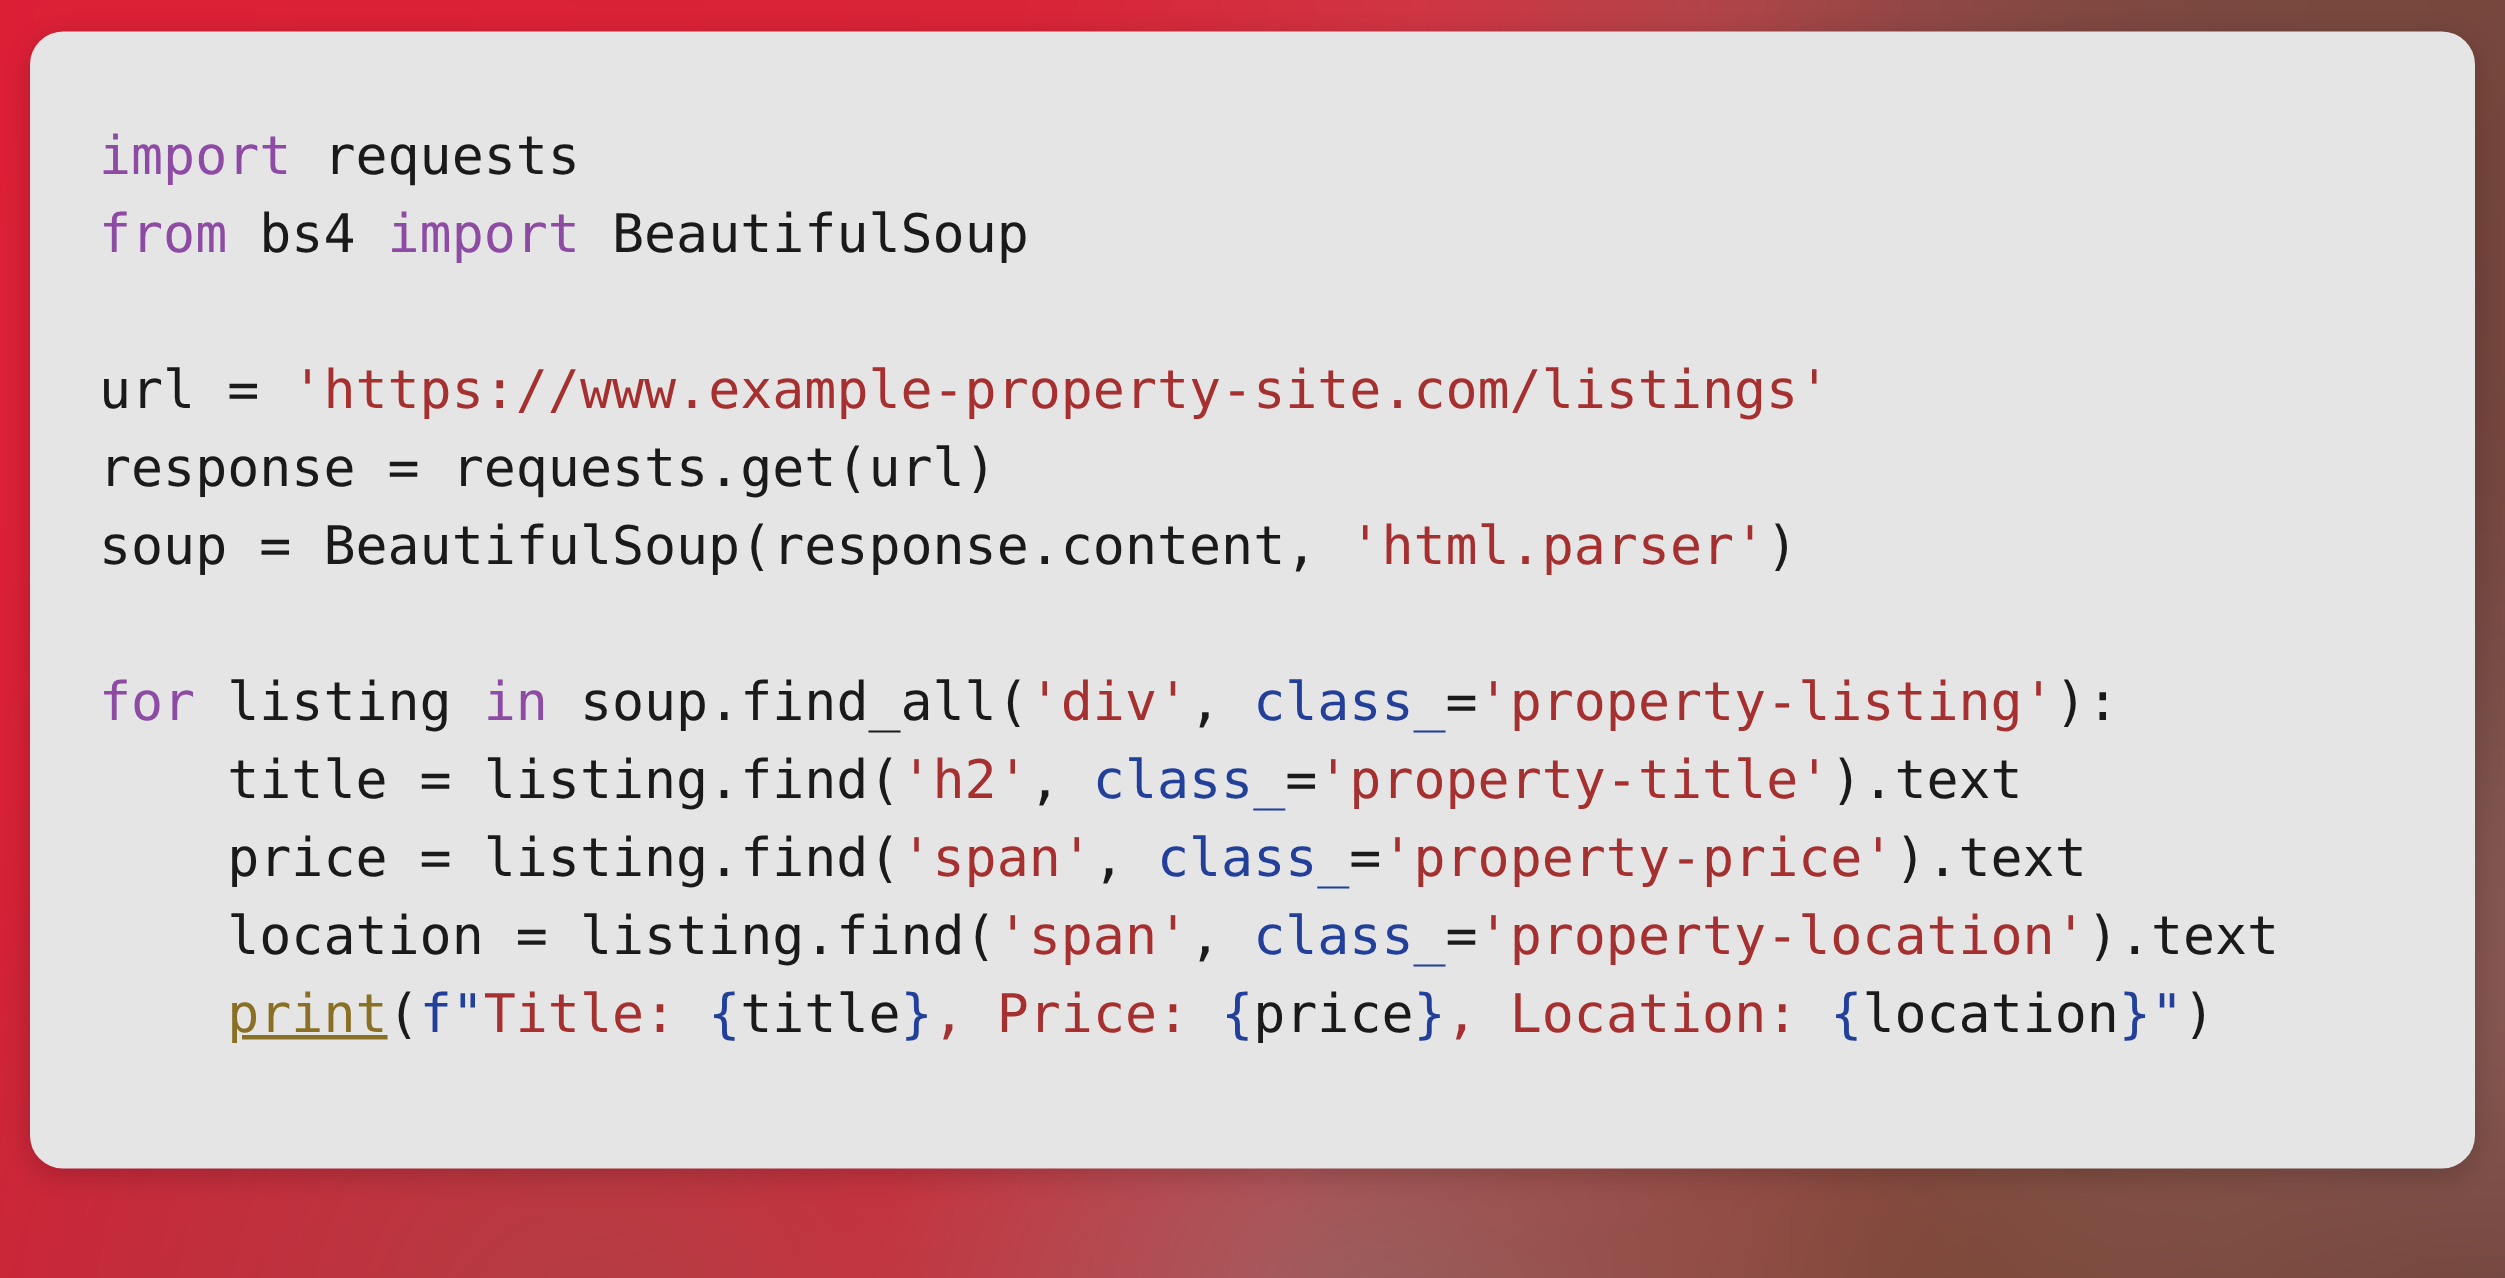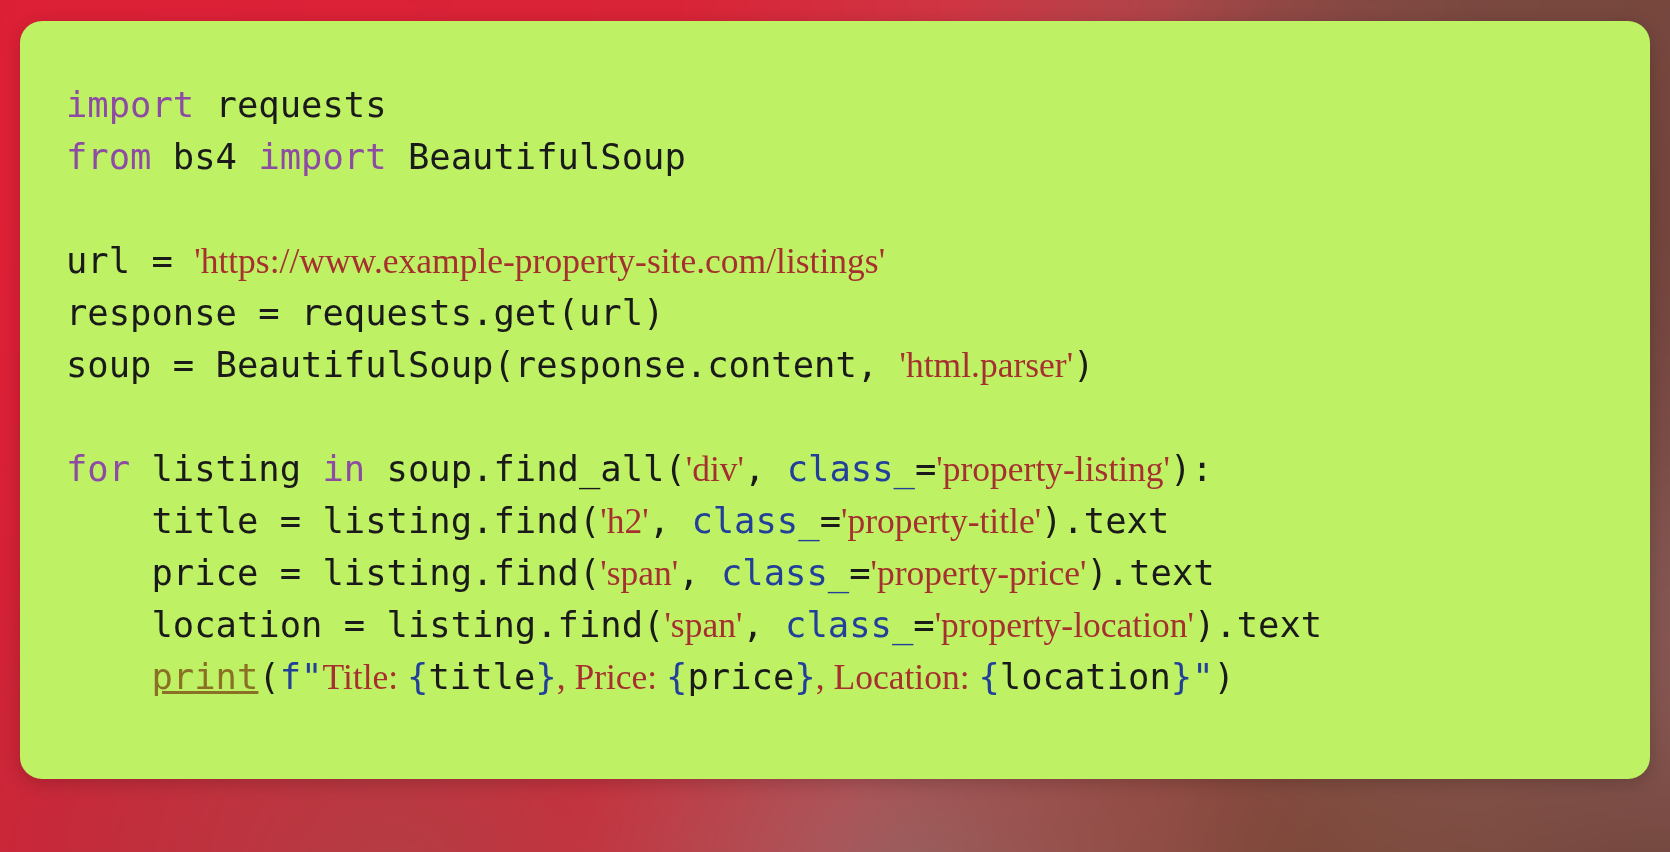--- a/index.html
+++ b/index.html
@@ -36,21 +36,21 @@
     transform: scale(1.06);
   }
 
   
   #code-card {
     position: absolute;
     left: 20px;
     top: 21px;
     width: 1630px;
     height: 758px;
-    background: #bef264;
+    background: #e5e5e5;
     border-radius: 22px;
     box-shadow: 0 4px 18px rgba(0,0,0,0.18);
     overflow: hidden;
   }
 
   #code-block {
     position: absolute;
     left: 46px;
     top: 58px;
     margin: 0;
@@ -61,21 +61,21 @@
     color: #1a1a1a;
     letter-spacing: 0px;
     tab-size: 4;
   }
 
   .ln { display: block; height: 52px; }
   .ln.blank { height: 52px; }
 
   
   .kw    { color: #8d4ba4; }   
-  .str   { color: #a5302f; font-family: Liberation Serif, serif; }   
+  .str   { color: #a5302f; }   
   .kwarg { color: #22409a; }   
   .bltn  { color: #8a7024; text-decoration: underline; }   
   .fpre  { color: #22409a; }   
   .plain { color: #1a1a1a; }   
 </style>
 </head>
 <body>
 
 <div id="backdrop"></div>
 

